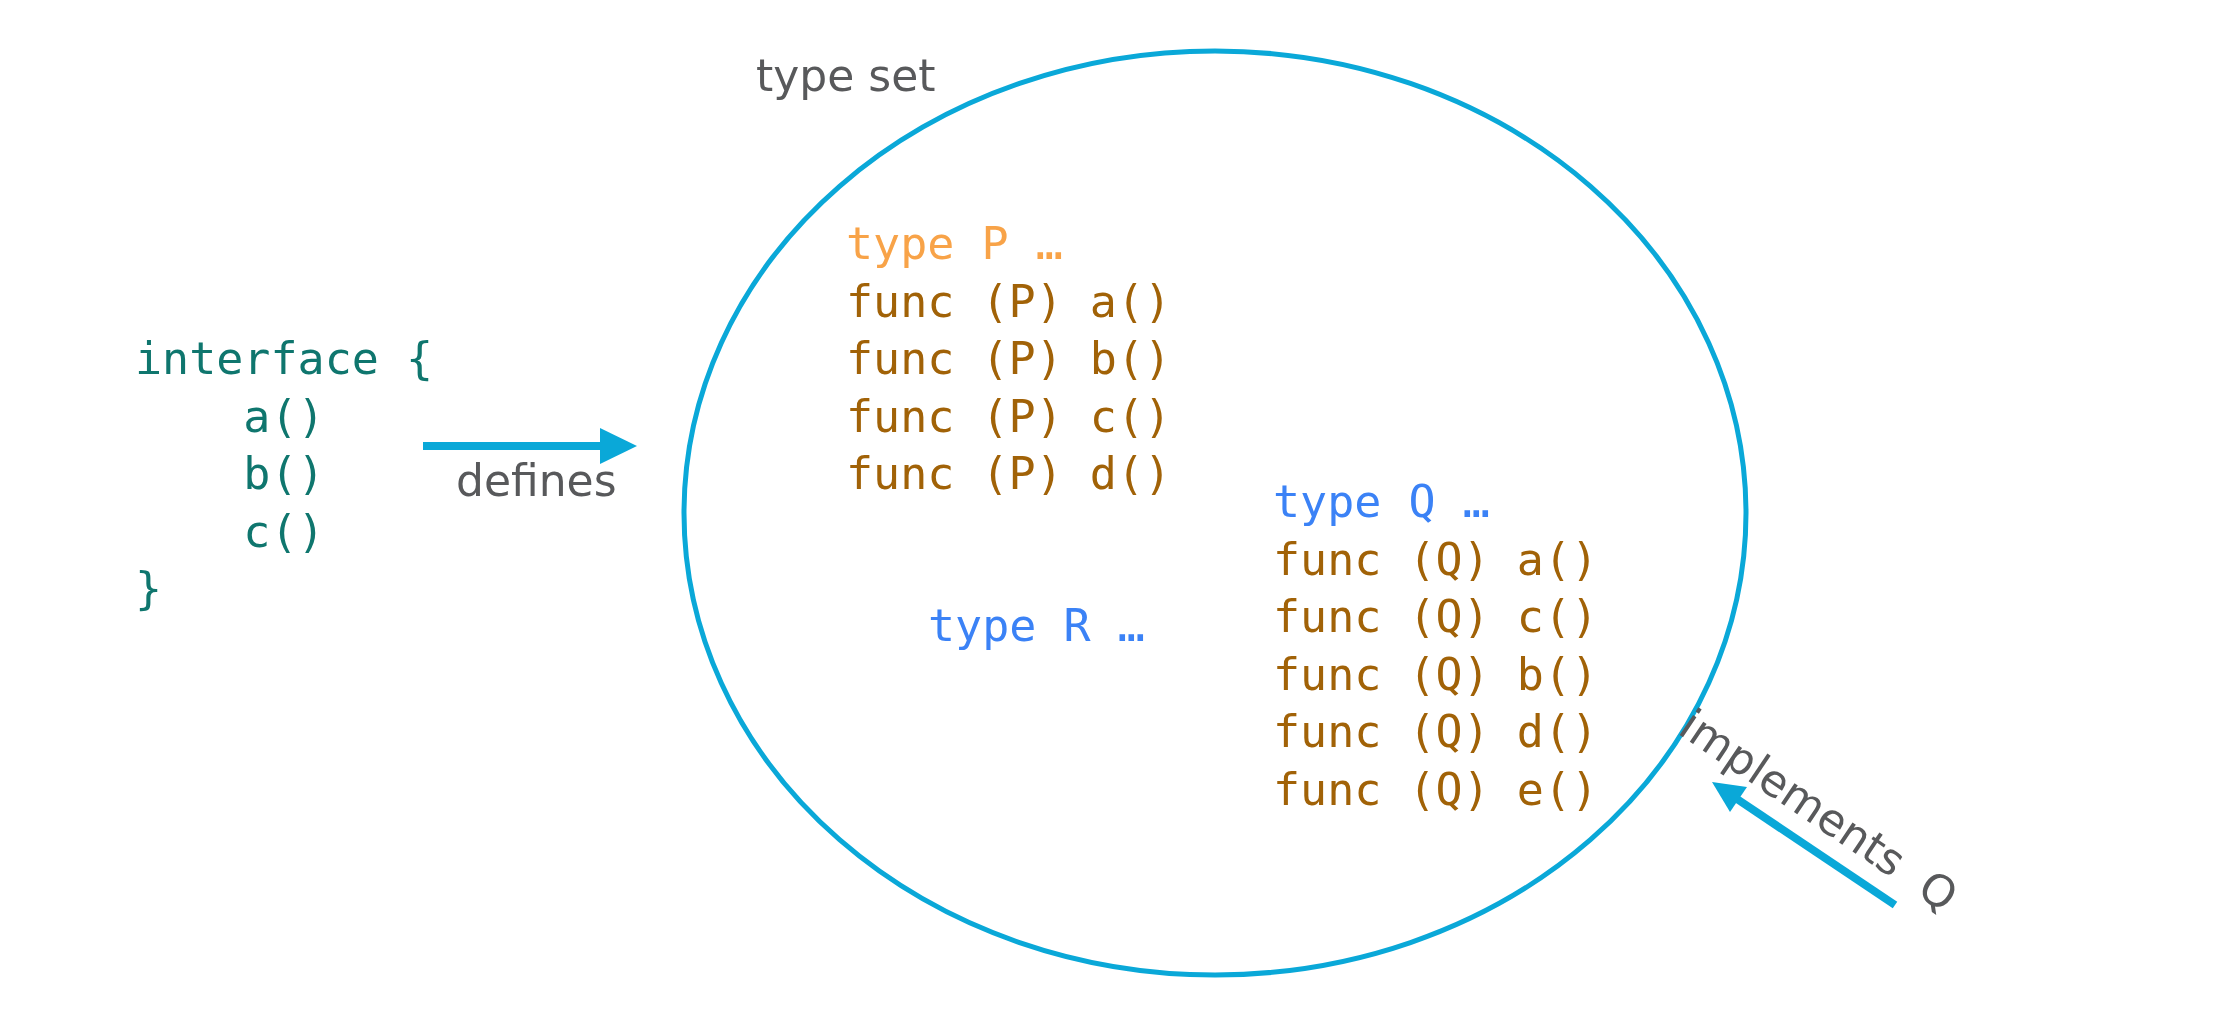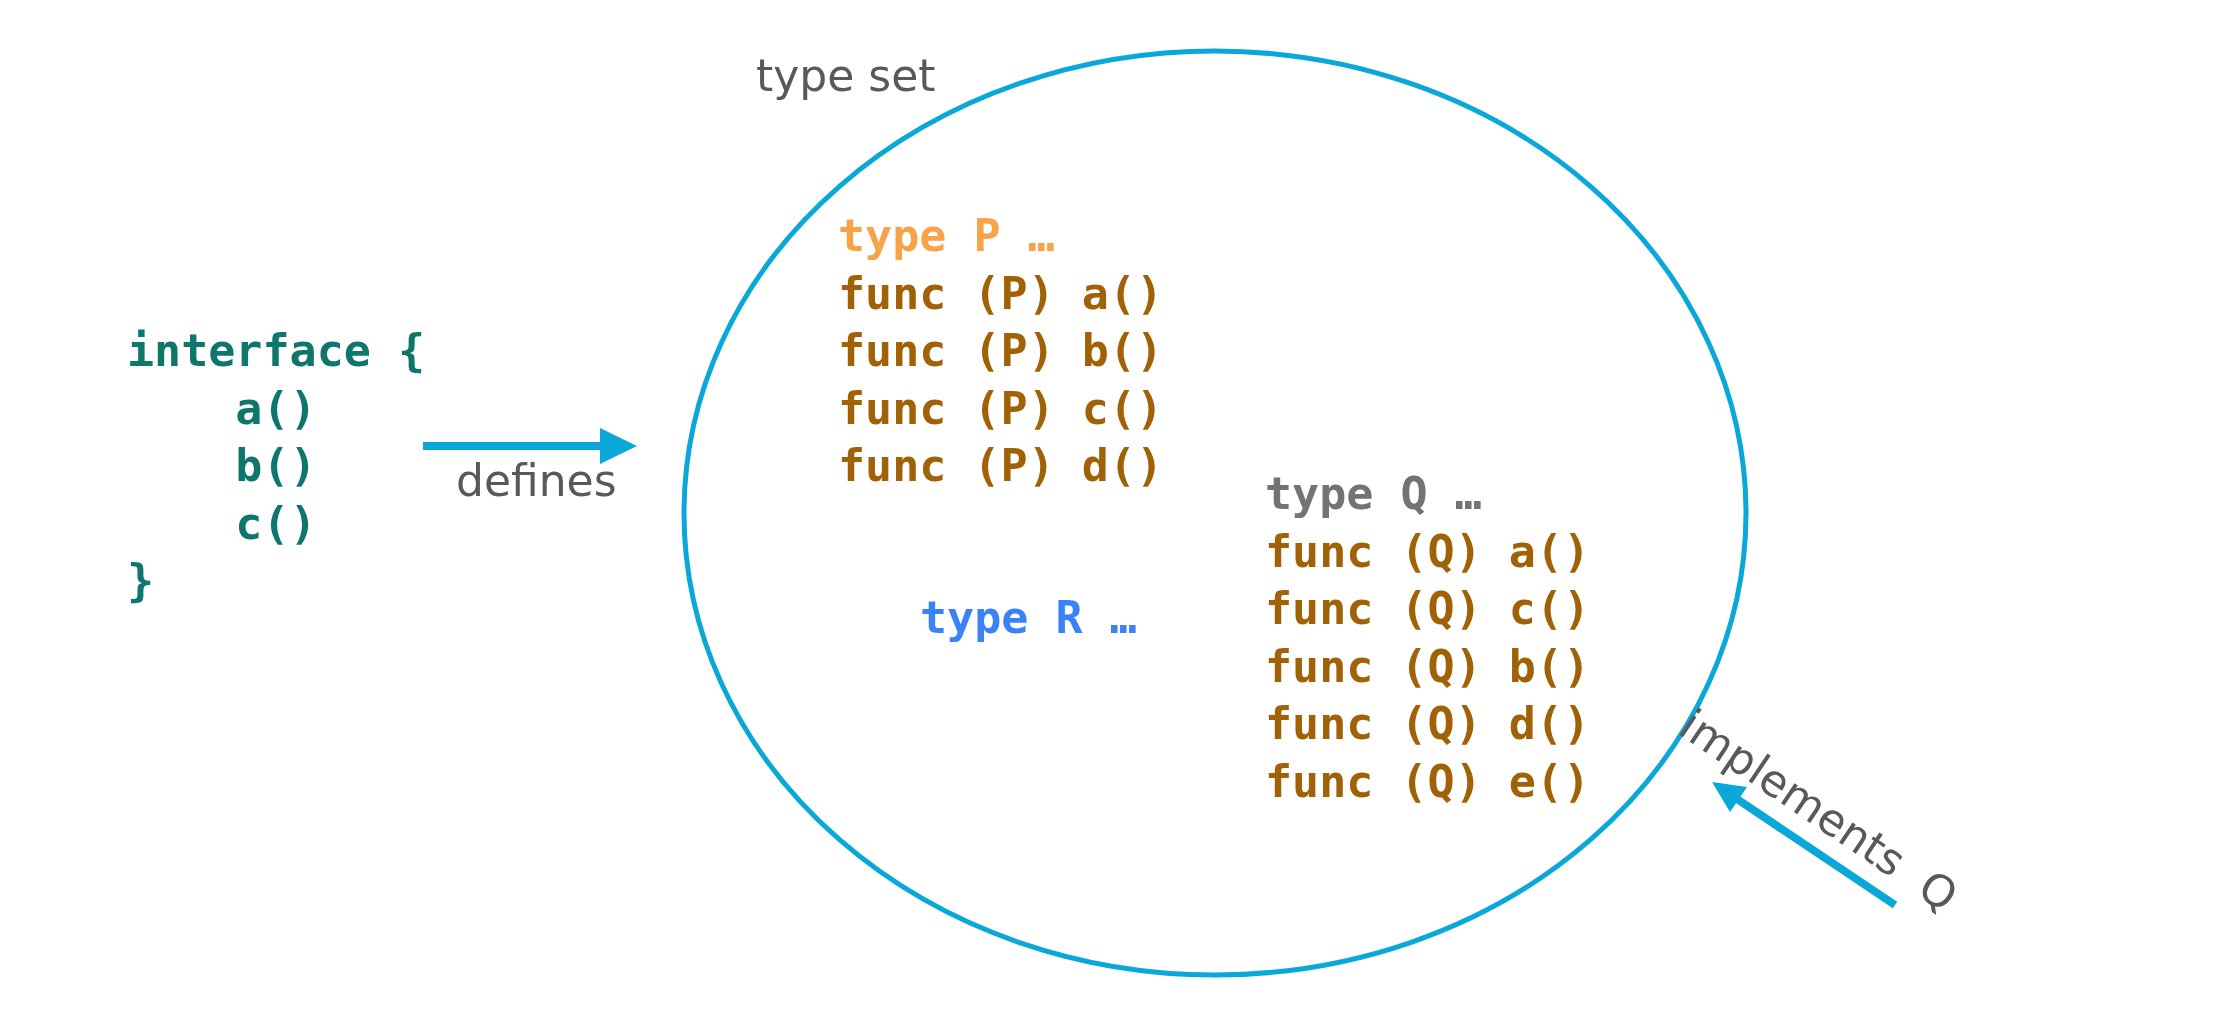--- a/index.html
+++ b/index.html
@@ -15,31 +15,30 @@
   svg.shapes { left: 0; top: 0; }
 
   .label {
     color: #58595B;
     font-size: 44px;
     line-height: 1;
     font-family: "DejaVu Sans", sans-serif;
     white-space: pre;
   }
   pre.code {
-    margin: 0;
+    margin: 8px;
     font-family: "DejaVu Sans Mono", monospace;
     font-size: 45px;
     line-height: 57.5px;
     white-space: pre;
-    font-weight: bold;
   }
   .cyan    { color: #0f766e; }
   .gray    { color: #a16207; }
   .orange  { color: #F8A348; }
-  .magenta { color: #737373; }
+  .magenta { color: #3b82f6; }
   .green   { color: #3b82f6; }
 
   .implements-label {
     transform: rotate(34deg);
     transform-origin: 0 0;
     word-spacing: 14px;
   }
 </style>
 </head>
 <body>

